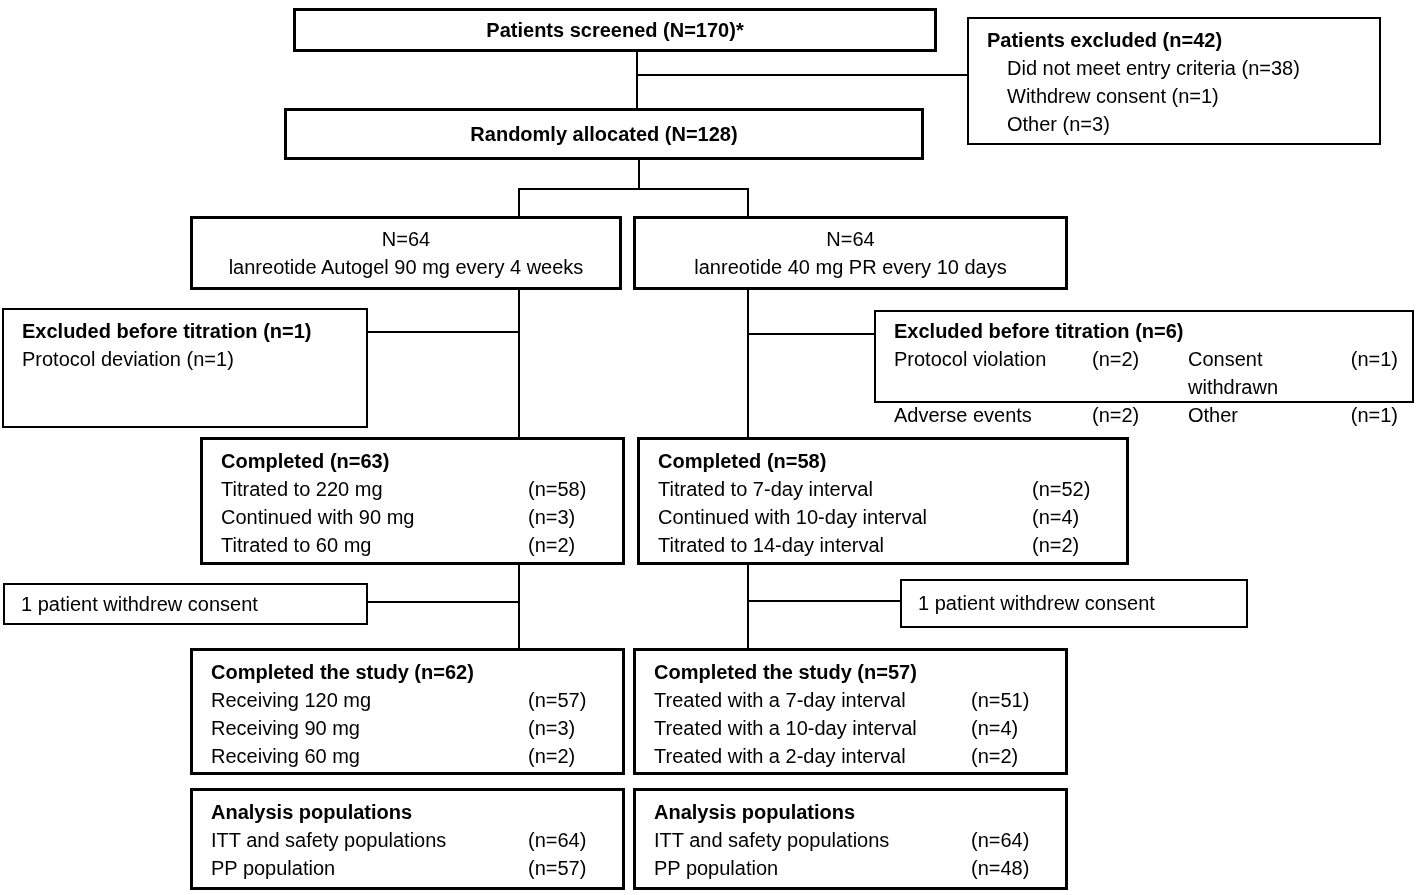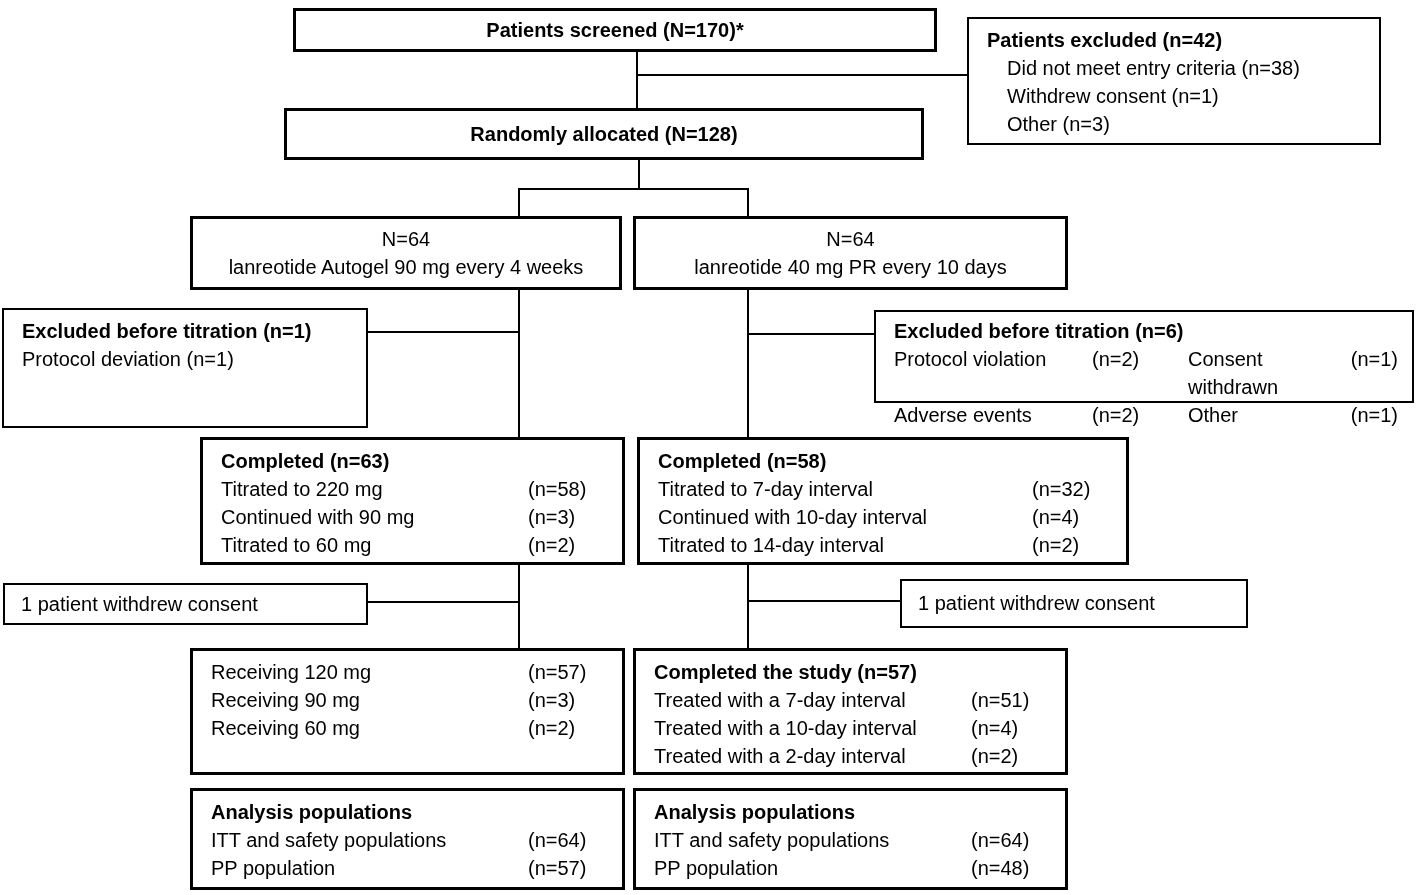--- a/index.html
+++ b/index.html
@@ -102,40 +102,41 @@
     <div class="row">
       <span class="lbl">Titrated to 60 mg</span>
       <span class="cnt">(n=2)</span>
     </div>
   </div>
 
   <div class="box list" style="left:637px;top:437px;width:492px;height:128px;">
     <span class="title">Completed (n=58)</span>
     <div class="row">
       <span class="lbl">Titrated to 7-day interval</span>
-      <span class="cnt">(n=32)</span>
+      <span class="cnt">(n=52)</span>
     </div>
     <div class="row">
       <span class="lbl">Continued with 10-day interval</span>
       <span class="cnt">(n=4)</span>
     </div>
     <div class="row">
       <span class="lbl">Titrated to 14-day interval</span>
       <span class="cnt">(n=2)</span>
     </div>
   </div>
 
   <div class="box thin single" style="left:3px;top:583px;width:365px;height:42px;">
     <span>1 patient withdrew consent</span>
   </div>
   <div class="box thin single" style="left:900px;top:579px;width:348px;height:49px;">
     <span>1 patient withdrew consent</span>
   </div>
 
   <div class="box list" style="left:190px;top:648px;width:435px;height:127px;">
+    <span class="title">Completed the study (n=62)</span>
     <div class="row">
       <span class="lbl">Receiving 120 mg</span>
       <span class="cnt">(n=57)</span>
     </div>
     <div class="row">
       <span class="lbl">Receiving 90 mg</span>
       <span class="cnt">(n=3)</span>
     </div>
     <div class="row">
       <span class="lbl">Receiving 60 mg</span>

